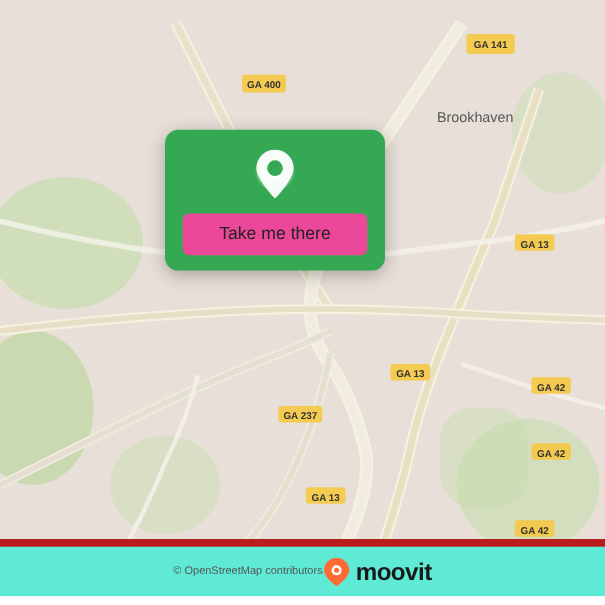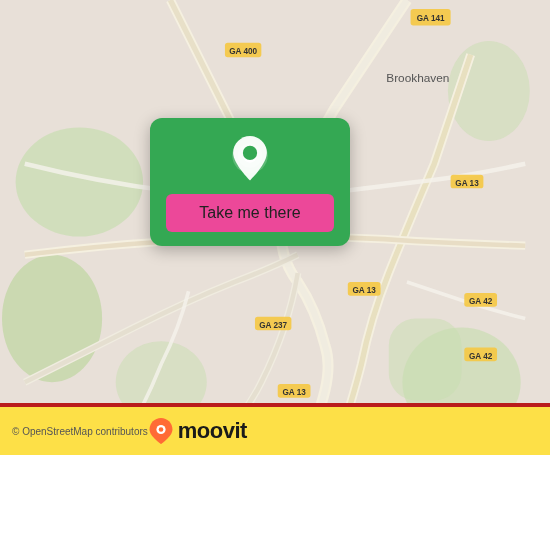--- a/index.html
+++ b/index.html
@@ -7,21 +7,21 @@
     body {
       width: 550px;
       height: 550px;
       overflow: hidden;
       font-family: Arial, sans-serif;
       position: relative;
     }
 
     #map-container {
       width: 550px;
-      height: 455px;
+      height: 542px;
       position: relative;
       background-color: #e8e0d8;
       overflow: hidden;
     }
 
     
     #map-svg {
       position: absolute;
       top: 0; left: 0;
       width: 100%; height: 100%;
@@ -60,26 +60,26 @@
       width: 100%;
       text-align: center;
     }
 
     
     #bottom-bar {
       position: absolute;
       bottom: 0;
       left: 0;
       width: 100%;
-      background: #fde047;
+      background: #5eead4;
       padding: 8px 12px 8px 12px;
       display: flex;
       align-items: center;
-      justify-content: flex-start;
-      border-top: 4px solid #b91c1c;
+      justify-content: center;
+      border-top: 7px solid #b91c1c;
       min-height: 52px;
     }
 
     #bottom-left {
       display: flex;
       flex-direction: column;
       gap: 2px;
     }
 
     #osm-credit {

